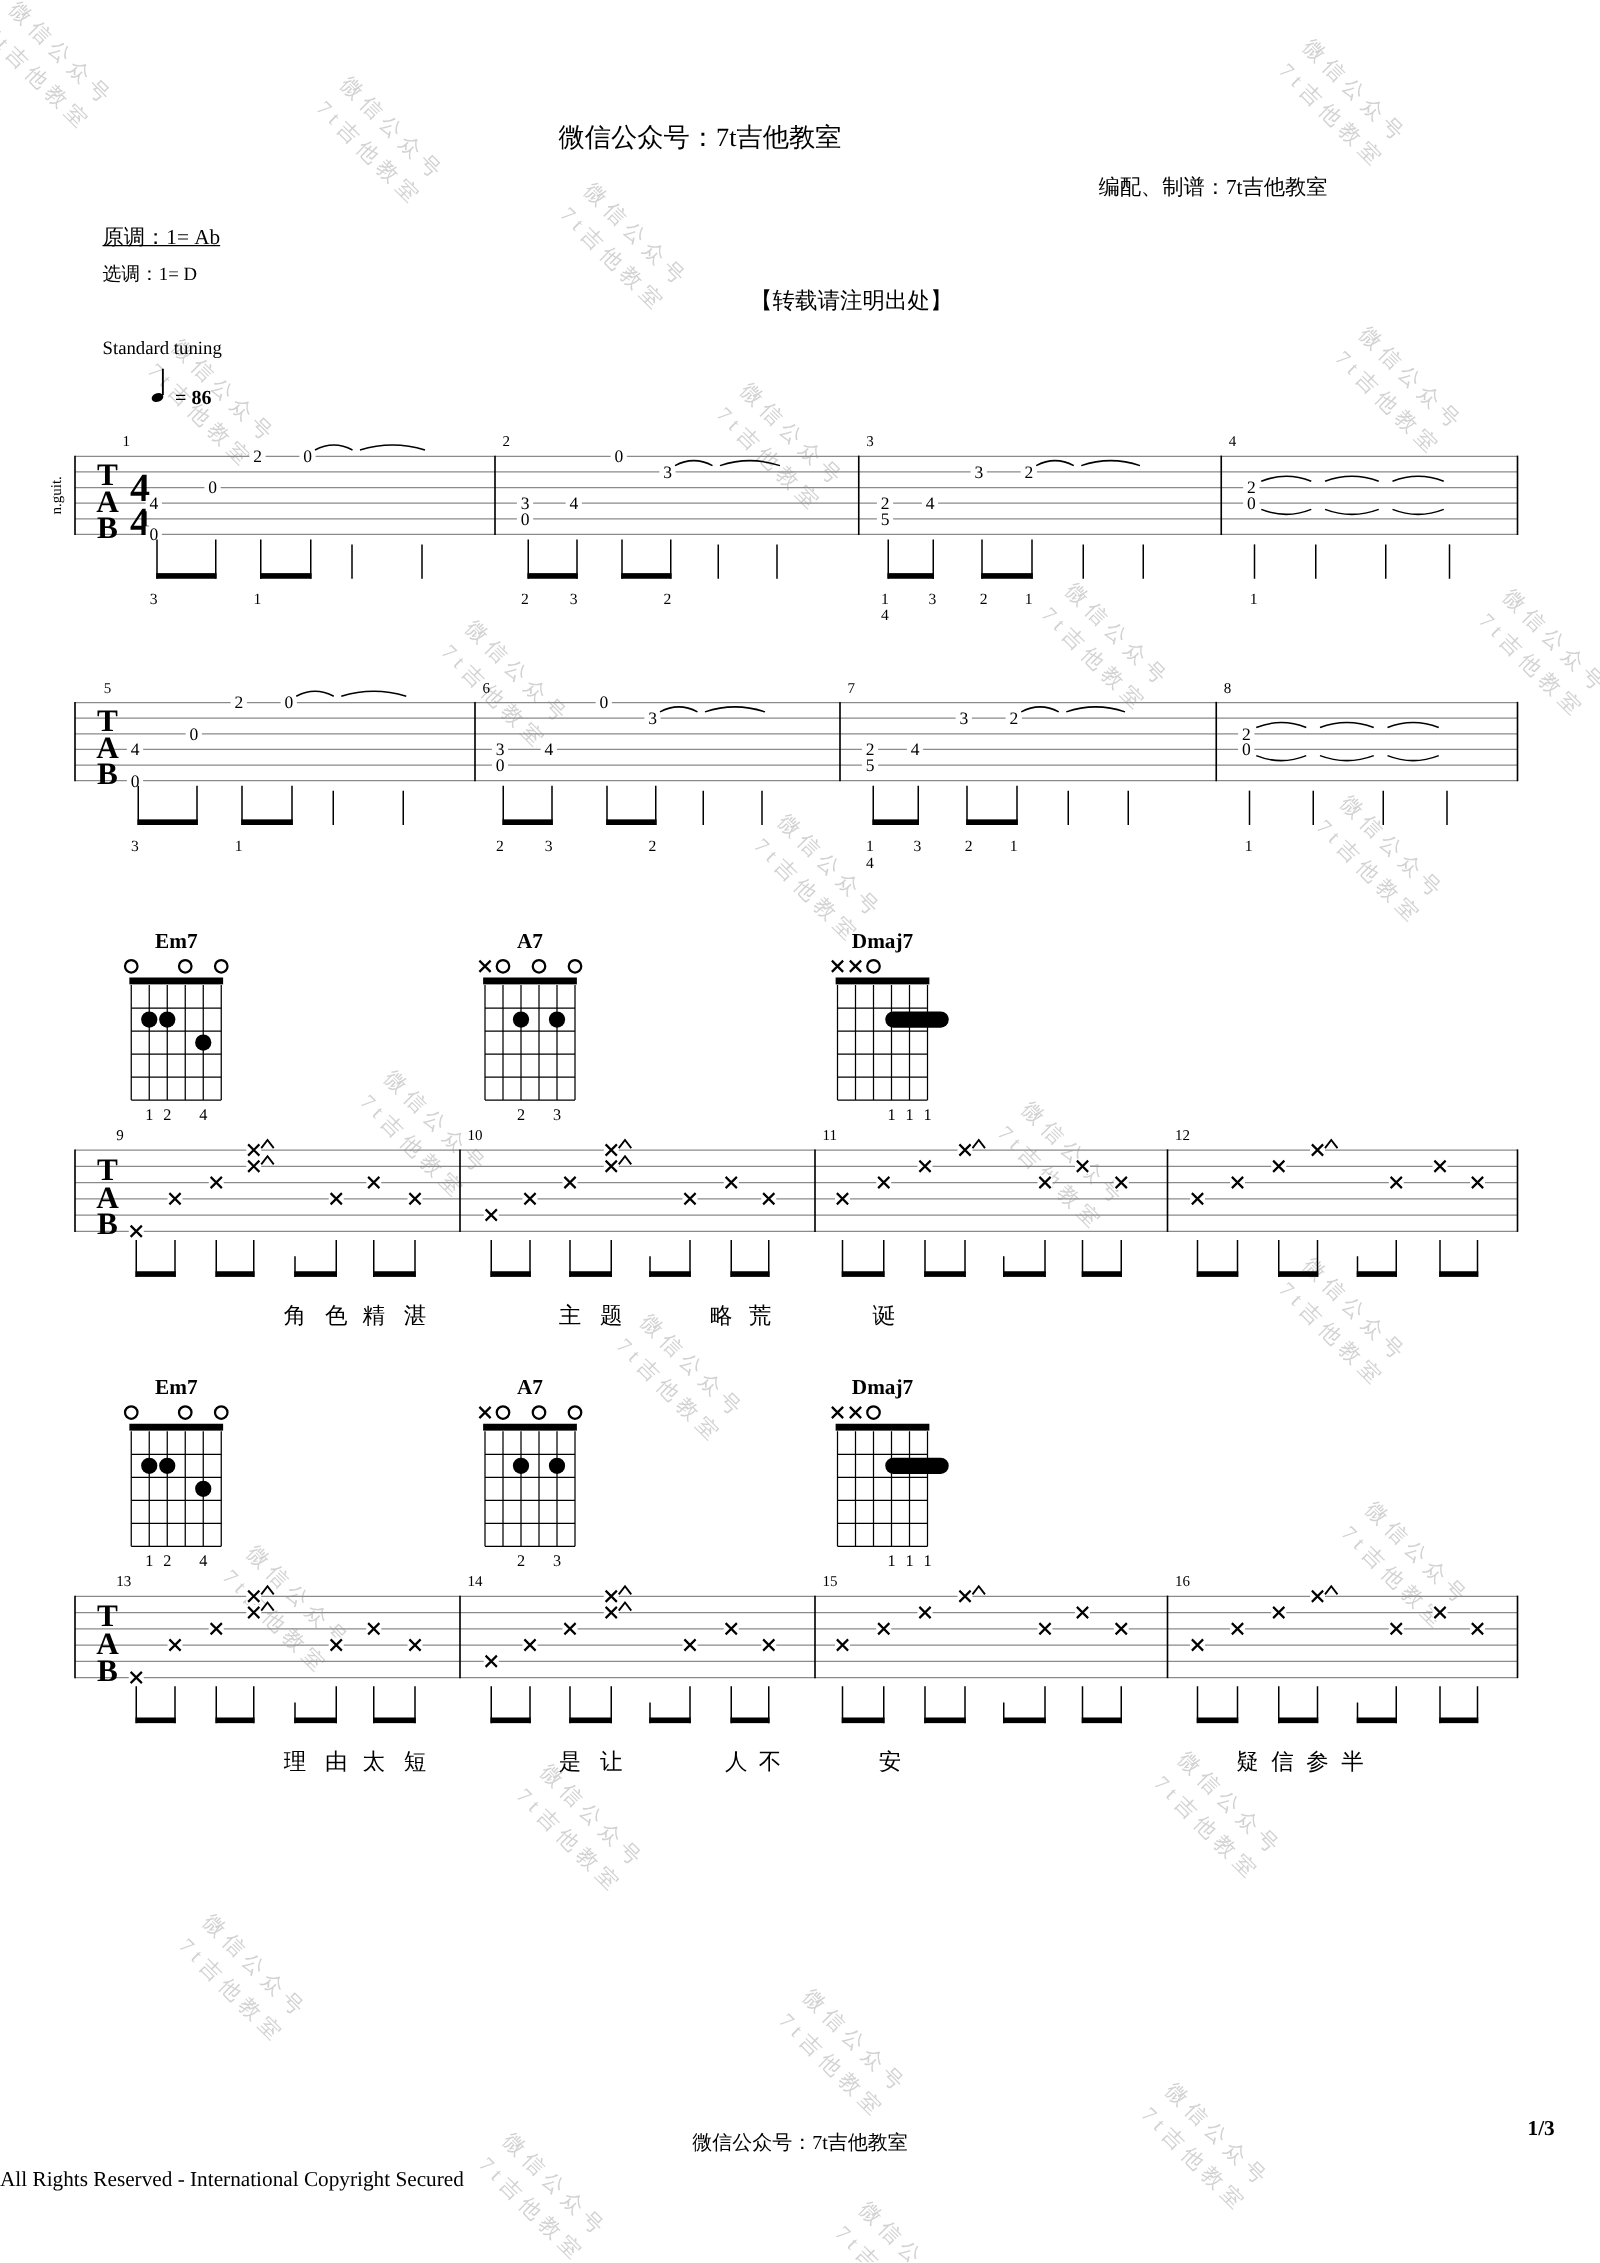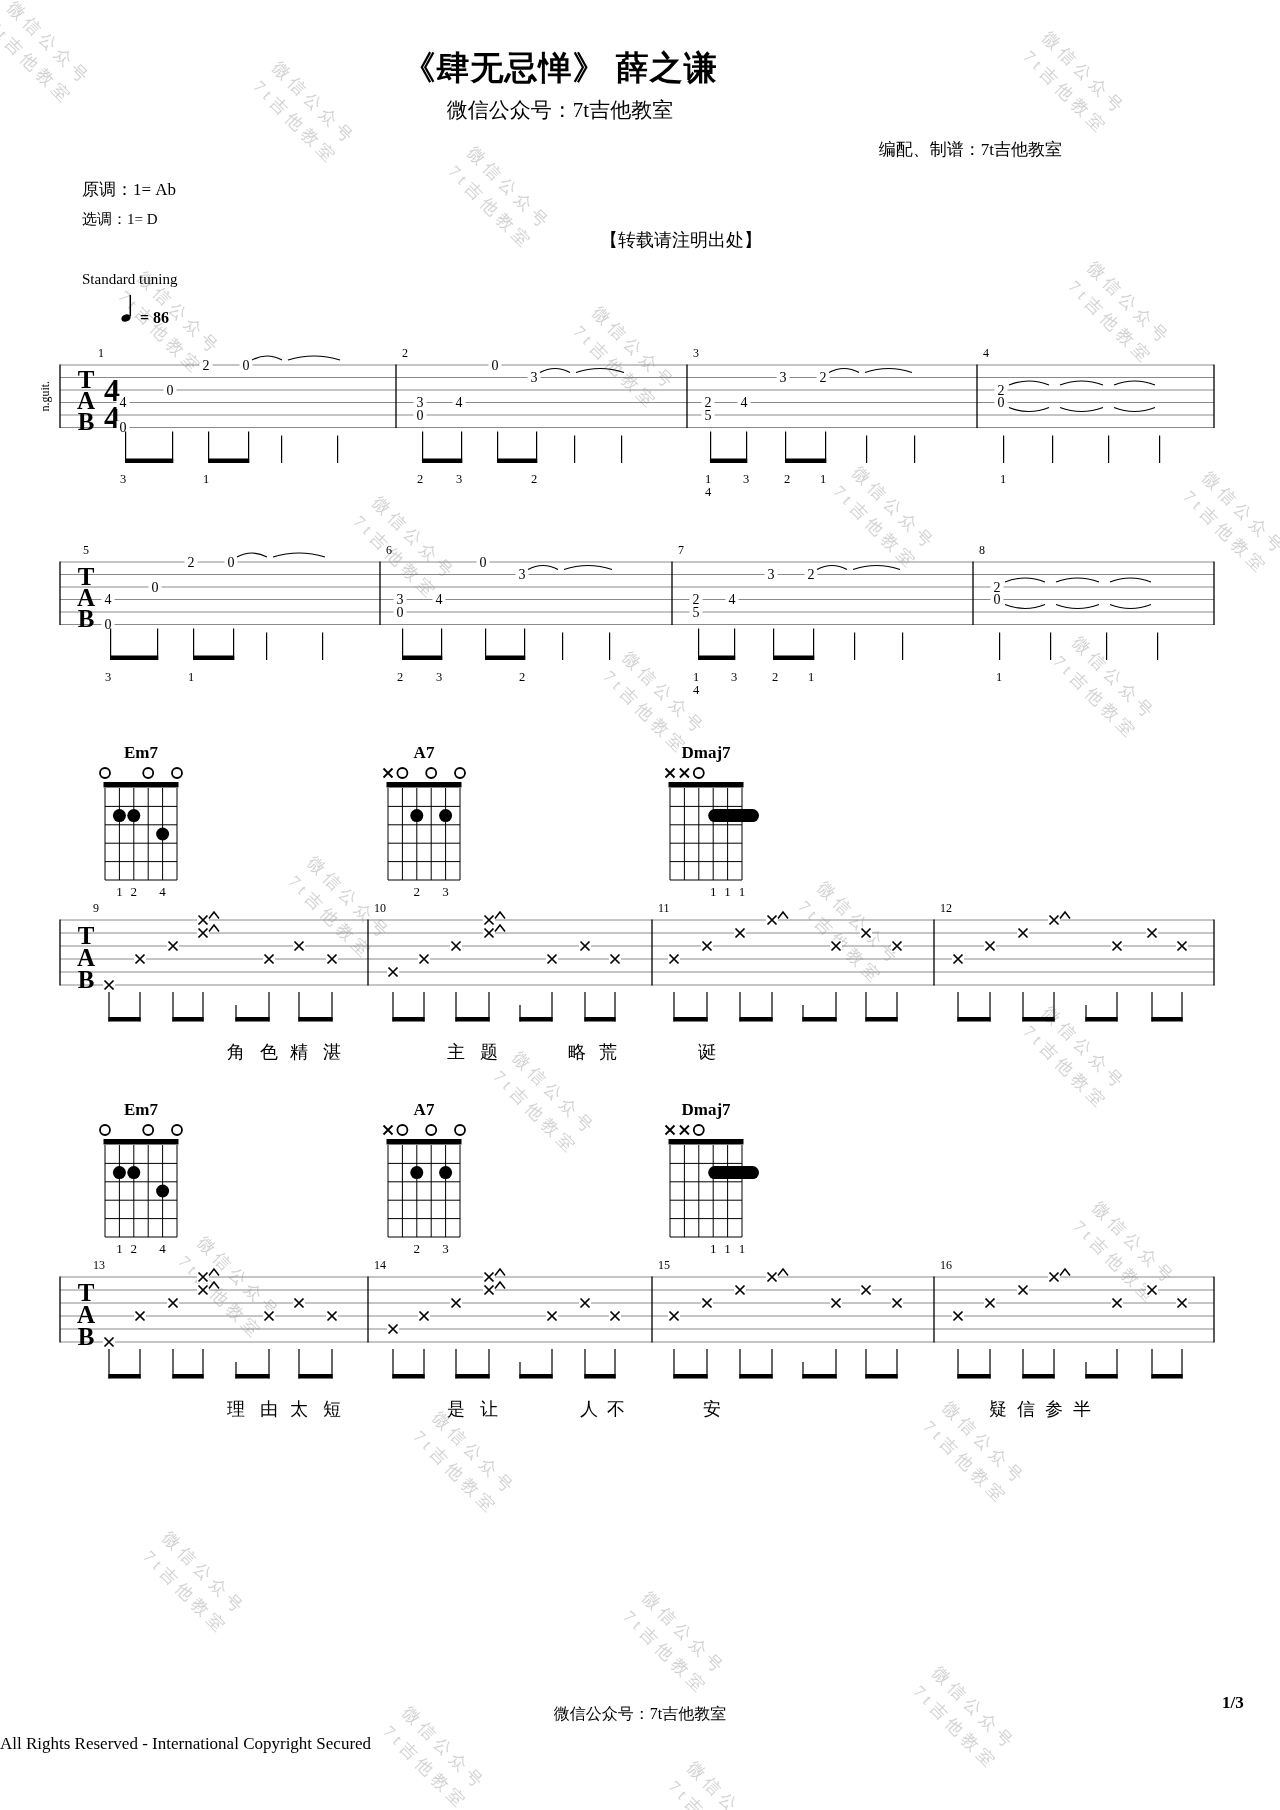--- a/index.html
+++ b/index.html
@@ -7,21 +7,21 @@
         font-family:"Liberation Serif", serif;color:#000;}
   #wm-layer{position:absolute;inset:0;}
   .wm{position:absolute;transform:rotate(45deg);transform-origin:0 0;color:#d2d2d2;
       font-size:17px;letter-spacing:5px;line-height:27px;white-space:nowrap;
       font-family:"Liberation Serif", serif;}
   #score{position:absolute;left:0;top:0;}
   .title{position:absolute;left:0;right:160px;top:46px;text-align:center;
          font-size:33px;font-weight:bold;letter-spacing:1px;}
   .subtitle{position:absolute;left:0;right:160px;top:96px;text-align:center;font-size:21px;}
   .credit{position:absolute;top:138px;left:600px;width:462px;text-align:right;font-size:17px;}
-  .key1{position:absolute;left:82px;top:178px;font-size:17px;}
+  .key1{position:absolute;left:82px;top:178px;font-size:17px;text-decoration:underline;}
   .key2{position:absolute;left:82px;top:210px;font-size:15px;}
   .notice{position:absolute;top:228px;left:600px;width:462px;text-align:left;
           font-size:18px;font-weight:normal;}
   .tuning{position:absolute;left:82px;top:271px;font-size:15px;}
   .ftr1{position:absolute;left:0;right:0;top:1704px;text-align:center;font-size:16px;}
   .ftr2{position:absolute;left:0;right:0;top:1734px;text-align:left;font-size:17px;}
   .pageno{position:absolute;left:1222px;top:1693px;font-size:17px;font-weight:bold;}
 </style>
 </head>
 <body>
@@ -123,21 +123,20 @@
       <div class="wm" style="left: 945px; top: 1660px; color: rgb(210, 210, 210);">
         <div>微信公众号</div>
         <div>7t吉他教室</div>
       </div>
       <div class="wm" style="left: 700px; top: 1755px; color: rgb(210, 210, 210);">
         <div>微信公众号</div>
         <div>7t吉他教室</div>
       </div>
     </div>
 
-  <div class="title">《肆无忌惮》 薛之谦</div>
   <div class="subtitle">微信公众号：7t吉他教室</div>
   <div class="credit">编配、制谱：7t吉他教室</div>
   <div class="key1">原调：1= Ab</div>
   <div class="key2">选调：1= D</div>
   <div class="notice">【转载请注明出处】</div>
   <div class="tuning">Standard tuning</div>
 
   <svg id="score" width="1280" height="1810" viewBox="0 0 1280 1810">
       <g>
         <g>

